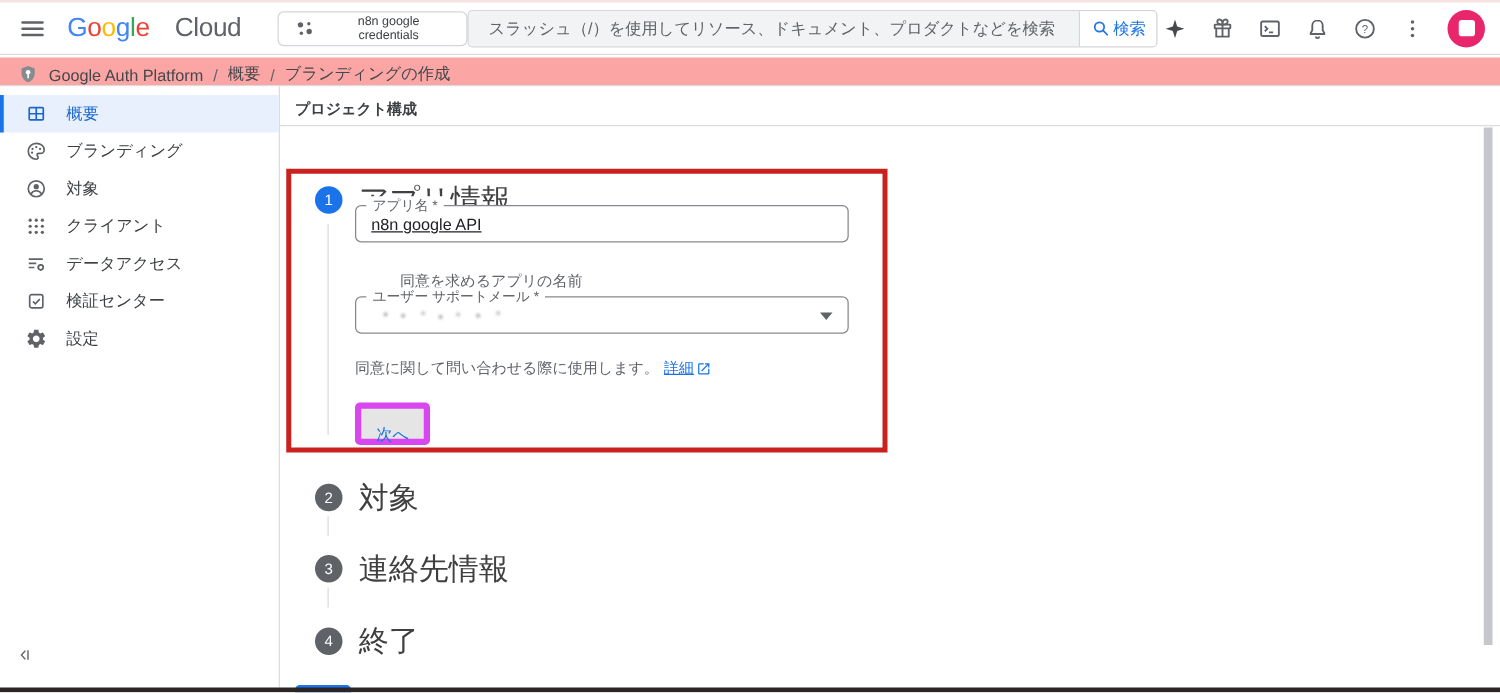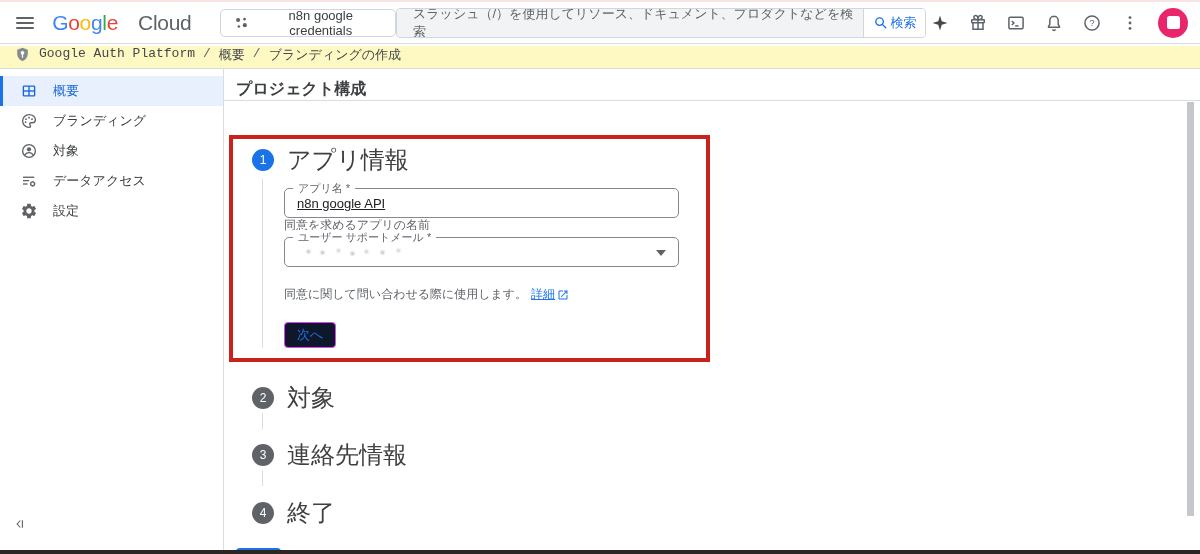--- a/index.html
+++ b/index.html
@@ -14,52 +14,52 @@
   .hamburger { width:40px; height:40px; margin-left:6px; border:none; background:none; cursor:pointer;
                display:flex; align-items:center; justify-content:center; }
   .hamburger .bars { width:18px; height:12px; display:flex; flex-direction:column; justify-content:space-between; }
   .hamburger .bars i { display:block; height:2px; background:#5f6368; border-radius:1px; }
   .logo { display:flex; align-items:baseline; margin-left:8px; font-size:21px; font-weight:500; letter-spacing:-0.3px; white-space:nowrap; }
   .logo .c0,.logo .c3 { color:#4285F4; } .logo .c1,.logo .c5 { color:#EA4335; }
   .logo .c2 { color:#FBBC04; } .logo .c4 { color:#34A853; }
   .logo .cloud { color:#5f6368; margin-left:20px; font-weight:400; }
   .project-btn { margin-left:29px; height:28px; display:flex; align-items:center; gap:8px;
                  border:1px solid #d2d5da; border-radius:5px; background:#fff; padding:0 12px;
-                 font-size:13px; color:#3c4043; cursor:pointer; }
+                 font-size:10px; color:#3c4043; cursor:pointer; }
   .searchbar { width:556px; height:30px; border:1px solid #d2d5da; border-radius:4px;
                display:flex; align-items:stretch; overflow:hidden; }
   .search-input { flex:1; background:#f1f3f4; display:flex; align-items:center; padding-left:16px;
                   font-size:13px; color:#5f6368; cursor:text; }
   .search-btn { width:62px; background:#fff; border-left:1px solid #d2d5da; display:flex; align-items:center;
                 justify-content:center; gap:3px; color:#1a73e8; font-size:13px; cursor:pointer; }
   .top-actions { margin-left:auto; display:flex; align-items:center; gap:10px; padding-right:12px; }
   .icon-btn { width:28px; height:28px; border:none; background:none; display:flex; align-items:center;
               justify-content:center; cursor:pointer; }
   .avatar { width:30px; height:30px; border-radius:50%; background:#e9256b; display:flex; align-items:center;
             justify-content:center; border:none; cursor:pointer; margin-left:4px; }
   .avatar .sq { width:13px; height:13px; background:#fff; border-radius:2.5px; }
 
   
-  .breadcrumb { position:absolute; top:46px; left:0; right:0; height:23px; background:#fef9c3;
-                border-bottom:1px solid #dadce0; display:flex; align-items:flex-start; gap:8px;
-                padding-left:14px; font-size:13px; color:#44474b;font-family:Liberation Mono, monospace; }
+  .breadcrumb { position:absolute; top:46px; left:0; right:0; height:23px; background:#fca5a5;
+                border-bottom:1px solid #dadce0; display:flex; align-items:flex-end; gap:8px;
+                padding-left:14px; font-size:13px; color:#44474b; }
   .crumb { cursor:pointer; } .crumb-sep { color:#5f6368; }
 
   
   .sidebar { position:absolute; top:69px; left:0; bottom:4px; width:224px; background:#fff;
              border-right:1px solid #dadce0; padding-top:7px; }
   .side-item { height:30px; display:flex; align-items:center; gap:15px; padding-left:20px;
                font-size:13px; color:#3c4043; cursor:pointer; }
   .side-item svg { flex:0 0 auto; }
   .side-item.selected { background:#e8f0fe; border-left:3px solid #1a73e8; padding-left:17px; color:#1967d2; }
   .collapse-btn { position:absolute; bottom:16px; left:14px; border:none; background:none; cursor:pointer; }
 
   
   .main { position:absolute; left:224px; top:69px; right:0; bottom:0; background:#fff; }
-  .main-title { position:absolute; left:12px; top:10px; font-size:16px; color:#3c4043; }
+  .main-title { position:absolute; left:12px; top:10px; font-size:12px; color:#3c4043; }
   .main-divider { position:absolute; left:0; right:0; top:31px; height:1px; background:#dadce0; }
 
   .red-box { position:absolute; left:5px; top:66px; width:481px; height:227px;
              border:4px solid #c9211e; pointer-events:none; z-index:5; }
 
   .step-row { position:absolute; left:28px; display:flex; align-items:center; gap:13px; }
   .step-circle { width:22px; height:22px; border-radius:50%; color:#fff; font-size:12px;
                  display:flex; align-items:center; justify-content:center; flex:0 0 auto; }
   .step-circle.active { background:#1a73e8; }
   .step-circle.pending { background:#5f6368; }
@@ -72,22 +72,22 @@
             color:#5f6368; white-space:nowrap; }
   .fvalue { position:absolute; left:12px; top:7px; font-size:13px; color:#202124;text-decoration:underline; }
   .caret { position:absolute; right:12px; top:12px; width:0; height:0;
            border-left:5px solid transparent; border-right:5px solid transparent; border-top:6px solid #5f6368; }
   .redacted-value { position:absolute; left:22px; top:12px; width:120px; height:8px; filter:blur(1.1px); }
   .redacted-value::before { content:""; position:absolute; width:3px; height:3px; border-radius:50%;
            background:#9aa0a6; box-shadow:14px 1px 0 #9aa0a6, 30px -1px 0 #b5b8bc, 44px 2px 0 #9aa0a6,
            58px 0 0 #b5b8bc, 74px 1px 0 #9aa0a6, 90px -1px 0 #b5b8bc; }
   .helper { position:absolute; left:60px; font-size:12px; color:#5f6368; display:flex; align-items:center; gap:4px; }
   .helper a { color:#1a73e8; text-decoration:underline; cursor:pointer; display:inline-flex; align-items:center; gap:2px; }
-  .next-btn { position:absolute; left:60px; top:253px; height:26px; padding:0 12px; background:#0f172a;
-              border:1px solid #d946ef; border-radius:4px; color:#1a73e8; font-size:13px; cursor:pointer; }
+  .next-btn { position:absolute; left:60px; top:253px; height:26px; padding:12px 12px; background:#e5e5e5;
+              border:5px solid #d946ef; border-radius:4px; color:#1a73e8; font-size:13px; cursor:pointer; }
 
   .save-peek { position:absolute; left:12px; top:479px; width:45px; height:7px; background:#1a73e8;
                border-radius:4px 4px 0 0; }
   .scroll-thumb { position:absolute; left:963px; top:33px; width:7px; height:414px; background:#c4c7cb; }
   .bottom-bar { position:absolute; left:0; right:0; bottom:0; height:4px; background:#2b2624; z-index:10; }
 </style>
 </head>
 <body>
 
 <div class="screen">
@@ -214,33 +214,56 @@
     </div>
     <div class="side-item">
       <svg width="18" height="18" viewBox="0 0 24 24">
         <circle cx="12" cy="12" r="8.5" fill="none" stroke="#5f6368" stroke-width="1.8"></circle>
         <circle cx="12" cy="9.8" r="2.8" fill="#5f6368"></circle>
         <path d="M6.5 17.5c1-2.2 3.1-3.4 5.5-3.4s4.5 1.2 5.5 3.4" fill="none" stroke="#5f6368" stroke-width="1.8"></path>
       </svg>
       <span>対象</span>
     </div>
     <div class="side-item">
+      <svg width="18" height="18" viewBox="0 0 24 24">
+        <g fill="#5f6368">
+          <circle cx="5.5" cy="5.5" r="1.7"></circle>
+            <circle cx="12" cy="5.5" r="1.7"></circle>
+            <circle cx="18.5" cy="5.5" r="1.7"></circle>
+          <circle cx="5.5" cy="12" r="1.7"></circle>
+            <circle cx="12" cy="12" r="1.7"></circle>
+            <circle cx="18.5" cy="12" r="1.7"></circle>
+          <circle cx="5.5" cy="18.5" r="1.7"></circle>
+            <circle cx="12" cy="18.5" r="1.7"></circle>
+            <circle cx="18.5" cy="18.5" r="1.7"></circle>
+        </g>
+      </svg>
+      <span>クライアント</span>
+    </div>
+    <div class="side-item">
       <svg width="18" height="18" viewBox="0 0 24 24" fill="none" stroke="#5f6368" stroke-width="1.8">
         <line x1="4" y1="7" x2="19" y2="7"></line>
         <line x1="4" y1="11.5" x2="12" y2="11.5"></line>
         <line x1="4" y1="16" x2="10" y2="16"></line>
         <circle cx="16.8" cy="15.8" r="2.6"></circle>
         <line x1="16.8" y1="12.2" x2="16.8" y2="13.2"></line>
           <line x1="16.8" y1="18.4" x2="16.8" y2="19.4"></line>
         <line x1="13.3" y1="15.8" x2="14.2" y2="15.8"></line>
           <line x1="19.4" y1="15.8" x2="20.3" y2="15.8"></line>
       </svg>
       <span>データアクセス</span>
     </div>
     <div class="side-item">
+      <svg width="18" height="18" viewBox="0 0 24 24" fill="none" stroke="#5f6368" stroke-width="1.8">
+        <rect x="5" y="5" width="14" height="14" rx="2"></rect>
+        <polyline points="8.5,12.2 11,14.7 15.8,9.8"></polyline>
+      </svg>
+      <span>検証センター</span>
+    </div>
+    <div class="side-item">
       <svg width="18" height="18" viewBox="0 0 24 24">
         <path fill="#5f6368" d="M19.14 12.94c.04-.3.06-.61.06-.94 0-.32-.02-.64-.07-.94l2.03-1.58c.18-.14.23-.41.12-.61l-1.92-3.32c-.12-.22-.37-.29-.59-.22l-2.39.96c-.5-.38-1.03-.7-1.62-.94l-.36-2.54c-.04-.24-.24-.41-.48-.41h-3.84c-.24 0-.43.17-.47.41l-.36 2.54c-.59.24-1.13.57-1.62.94l-2.39-.96c-.22-.08-.47 0-.59.22L2.74 8.87c-.12.21-.08.47.12.61l2.03 1.58c-.05.3-.09.63-.09.94s.02.64.07.94l-2.03 1.58c-.18.14-.23.41-.12.61l1.92 3.32c.12.22.37.29.59.22l2.39-.96c.5.38 1.03.7 1.62.94l.36 2.54c.05.24.24.41.48.41h3.84c.24 0 .44-.17.47-.41l.36-2.54c.59-.24 1.13-.56 1.62-.94l2.39.96c.22.08.47 0 .59-.22l1.92-3.32c.12-.22.07-.47-.12-.61l-2.01-1.58zM12 15.6c-1.98 0-3.6-1.62-3.6-3.6s1.62-3.6 3.6-3.6 3.6 1.62 3.6 3.6-1.62 3.6-3.6 3.6z"></path>
       </svg>
       <span>設定</span>
     </div>
     <button class="collapse-btn">
       <svg width="14" height="14" viewBox="0 0 20 20" fill="none" stroke="#5f6368" stroke-width="1.6">
         <polyline points="9,5 4.5,10 9,15"></polyline>
         <line x1="12" y1="4.5" x2="12" y2="15.5"></line>
       </svg>
@@ -252,25 +275,25 @@
     <div class="main-divider"></div>
 
     <div class="red-box"></div>
 
     <div class="step-row" style="top:75px;">
       <span class="step-circle active">1</span>
       <span class="step-title">アプリ情報</span>
     </div>
     <div class="connector" style="top:110px; height:169px;"></div>
 
-    <div class="tfield" style="top:119px;">
+    <div class="tfield" style="top:95px;">
       <span class="flabel">アプリ名 *</span>
       <span class="fvalue">n8n google API</span>
     </div>
-    <div class="helper" style="top:148px;">
+    <div class="helper" style="top:148px;margin-left:36px;">
       <span>同意を求めるアプリの名前</span>
     </div>
 
     <div class="tfield" style="top:168px;">
       <span class="flabel">ユーザー サポートメール *</span>
       <span class="redacted-value"></span>
       <span class="caret"></span>
     </div>
     <div class="helper" style="top:217px;">
       <span>同意に関して問い合わせる際に使用します。</span>

